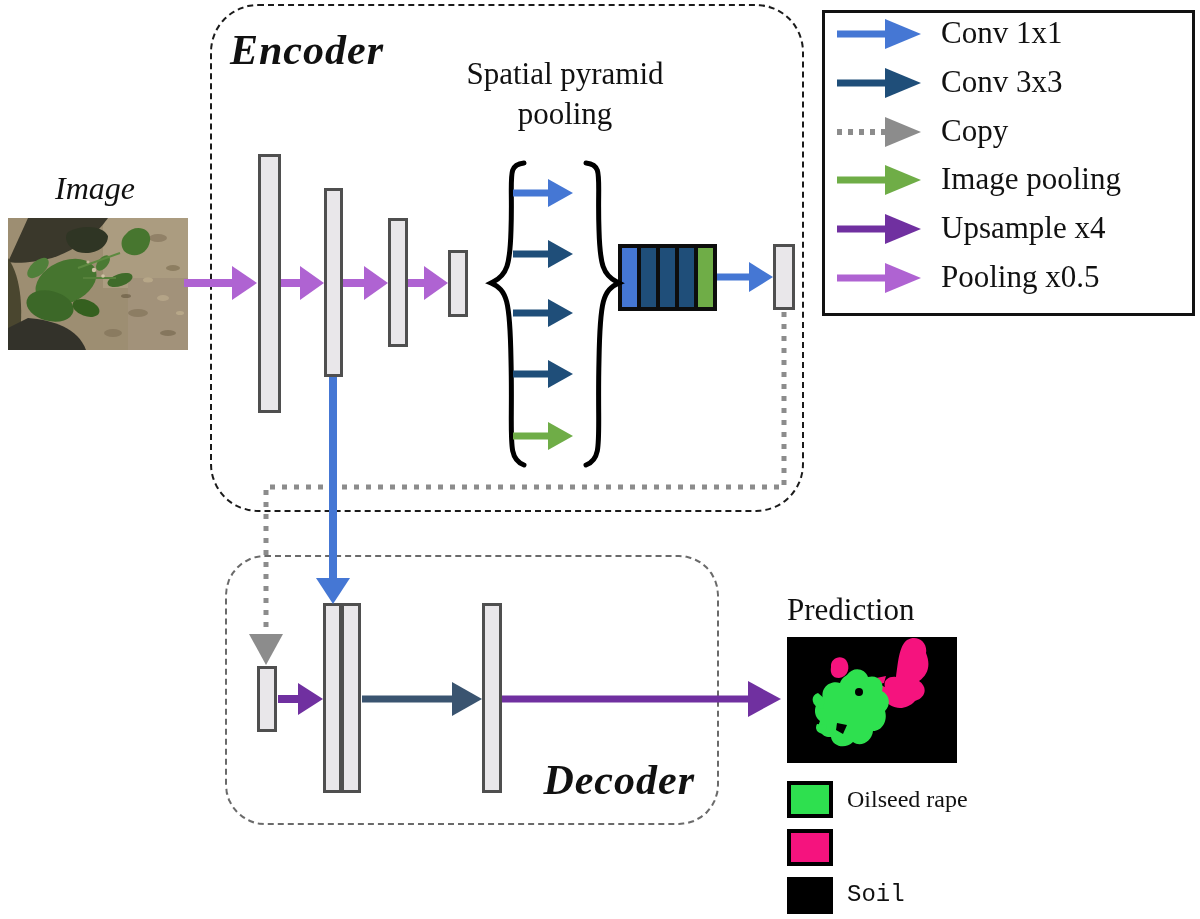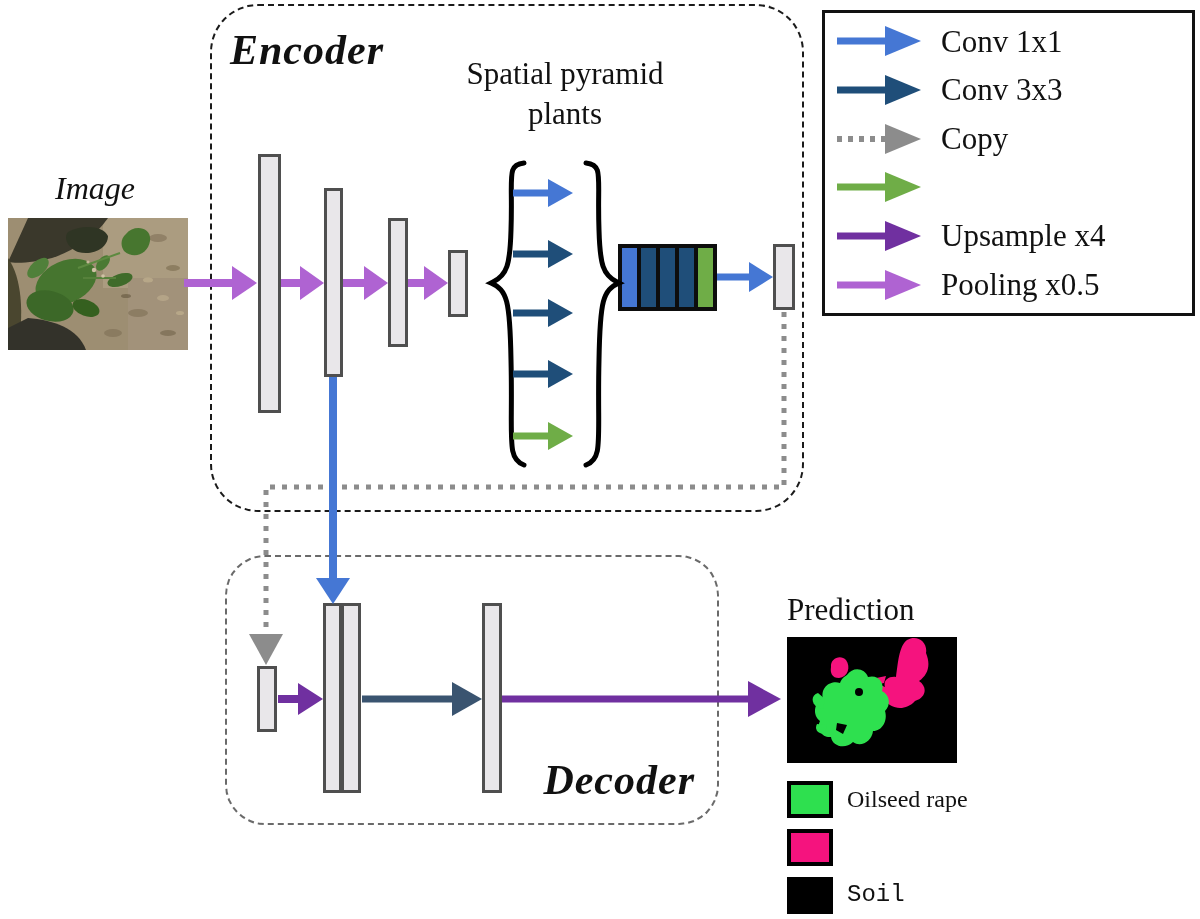--- a/index.html
+++ b/index.html
@@ -15,21 +15,21 @@
     border:2px dashed #1a1a1a;border-radius:48px;background:transparent;
   }
   .box-dashed-decoder{
     border:2px dashed #6a6a6a;border-radius:40px;background:transparent;
   }
   .legend-box{
     border:3px solid #121212;background:#ffffff;
     display:flex;flex-direction:column;justify-content:space-around;
     padding:4px 0 4px 10px;box-sizing:border-box;
   }
-  .legend-row{display:flex;align-items:center;gap:14px;height:48px;}
+  .legend-row{display:flex;align-items:flex-start;gap:14px;height:48px;}
   .legend-row .txt{font-size:31px;line-height:1;}
   .fbar{
     background:#E9E7EA;border:3px solid #4F4F4F;box-sizing:border-box;
   }
   .class-row{position:absolute;display:flex;align-items:center;gap:14px;height:38px;}
   .class-row .txt{font-size:24px;line-height:1;}
   svg{display:block;}
   .overlay{pointer-events:none;}
   .spp-label{font-size:31px;text-align:center;line-height:1.3;}
   .pred-label{font-size:31px;}
@@ -39,21 +39,21 @@
 
 <div id="stage">
 
   <div class="abs box-dashed-encoder" style="left:210px;top:4px;width:590px;height:504px;"></div>
   <div class="abs box-dashed-decoder" style="left:225px;top:555px;width:490px;height:266px;"></div>
 
   <div class="abs label plain-label" style="left:30px;top:170px;width:130px;text-align:center;">Image</div>
   <div class="abs label section-title" style="left:230px;top:26px;">Encoder</div>
   <div class="abs spp-label" style="left:420px;top:54px;width:290px;">
     <div>Spatial pyramid</div>
-    <div>plants</div>
+    <div>pooling</div>
   </div>
   <div class="abs label section-title" style="left:495px;top:756px;width:200px;text-align:right;">Decoder</div>
   <div class="abs pred-label" style="left:787px;top:592px;width:170px;">Prediction</div>
 
   <svg class="abs" style="left:8px;top:218px;" width="180" height="132" viewBox="0 0 180 132">
     <rect x="0" y="0" width="180" height="132" fill="#9D8E72"></rect>
     <rect x="95" y="0" width="85" height="70" fill="#AB9C80"></rect>
     <rect x="120" y="60" width="60" height="72" fill="#A2927A"></rect>
     <g opacity="0.55">
       <ellipse cx="150" cy="20" rx="9" ry="4" fill="#7B6C52"></ellipse>
@@ -204,20 +204,21 @@
         <line x1="2" y1="17" x2="52" y2="17" stroke-width="6" stroke-dasharray="5 6" stroke="#8C8C8C"></line>
         <polygon points="50,2 50,32 86,17" fill="#8C8C8C"></polygon>
       </svg>
       <span class="txt">Copy</span>
     </div>
     <div class="legend-row">
       <svg width="92" height="34" viewBox="0 0 92 34">
         <line x1="2" y1="17" x2="52" y2="17" stroke-width="7" stroke="#6FAD47"></line>
         <polygon points="50,2 50,32 86,17" fill="#6FAD47"></polygon>
       </svg>
+      <span class="txt">Image pooling</span>
     </div>
     <div class="legend-row">
       <svg width="92" height="34" viewBox="0 0 92 34">
         <line x1="2" y1="17" x2="52" y2="17" stroke-width="7" stroke="#7030A0"></line>
         <polygon points="50,2 50,32 86,17" fill="#7030A0"></polygon>
       </svg>
       <span class="txt">Upsample x4</span>
     </div>
     <div class="legend-row">
       <svg width="92" height="34" viewBox="0 0 92 34">

